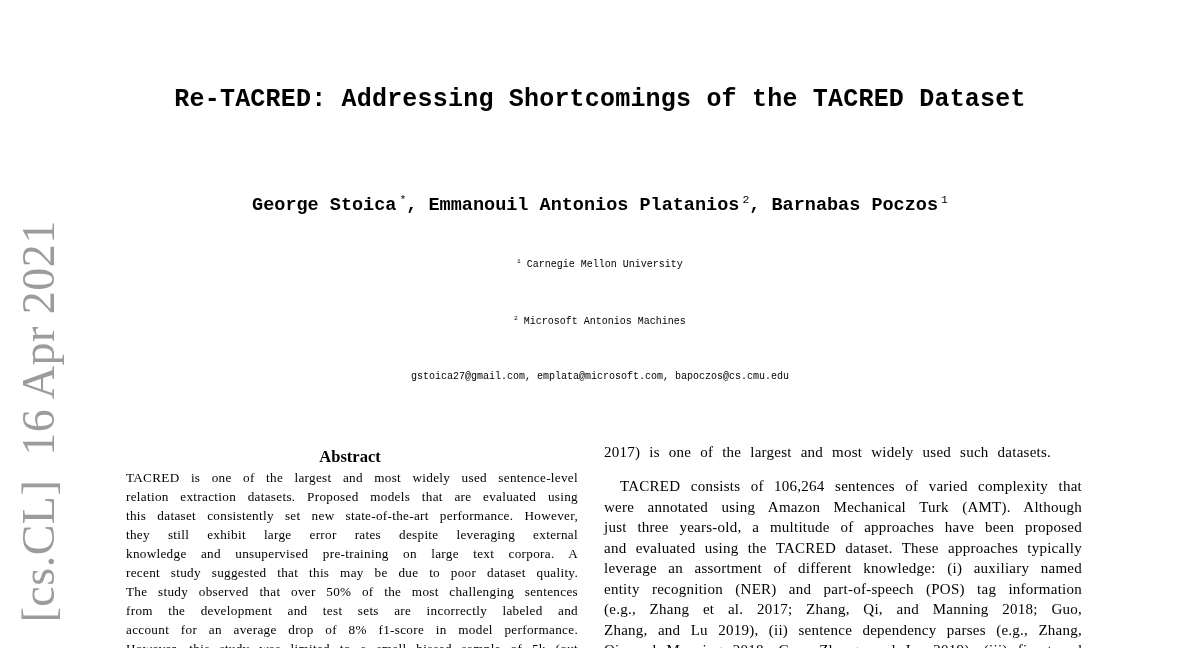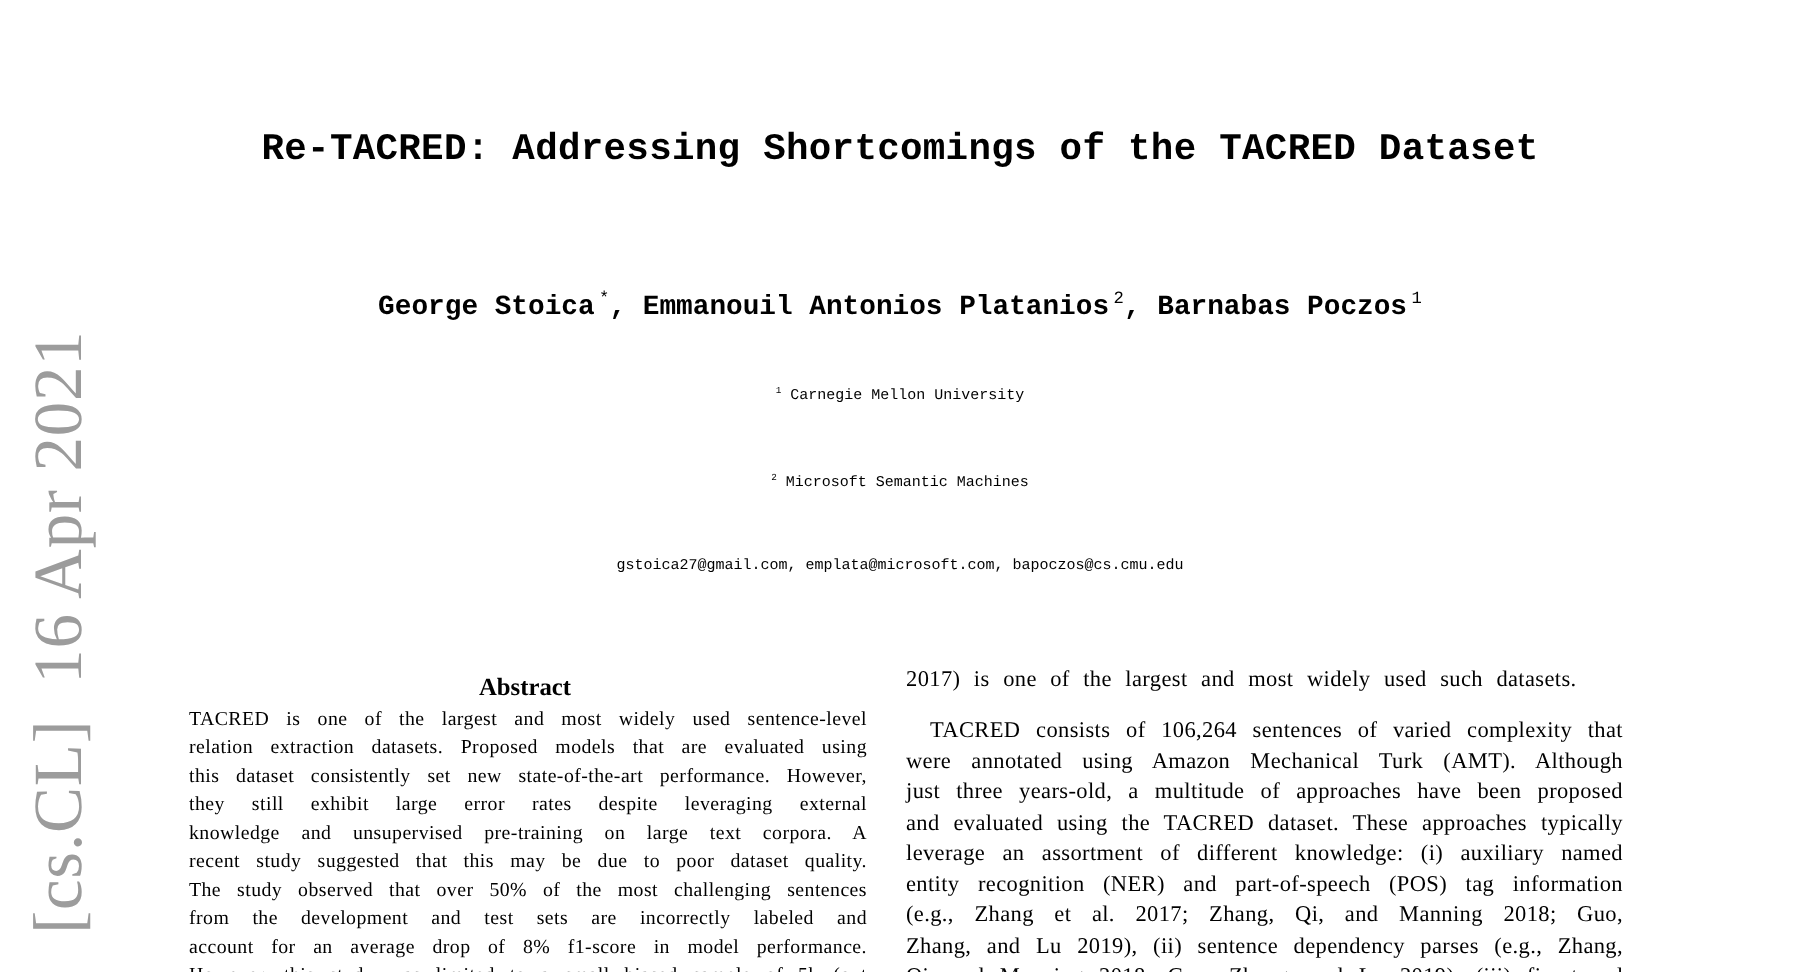--- a/index.html
+++ b/index.html
@@ -104,21 +104,21 @@
       <span>George Stoica</span><sup>*</sup><span>, </span><span>Emmanouil Antonios Platanios</span><sup>2</sup><span>, </span><span>Barnabas Poczos</span><sup>1</sup>
     </div>
 
     <div class="affil-block">
       <div class="affil">
         <sup>1</sup>
         <span>Carnegie Mellon University</span>
       </div>
       <div class="affil">
         <sup>2</sup>
-        <span>Microsoft Semantic Machines</span>
+        <span>Microsoft Antonios Machines</span>
       </div>
       <div class="emails">gstoica27@gmail.com, emplata@microsoft.com, bapoczos@cs.cmu.edu</div>
     </div>
   </header>
 
   <main class="columns">
     <section class="col-left">
       <h2 class="abstract-heading">Abstract</h2>
       <p class="abstract-body">TACRED is one of the largest and most widely used sentence-level relation extraction datasets. Proposed models that are evaluated using this dataset consistently set new state-of-the-art performance. However, they still exhibit large error rates despite leveraging external knowledge and unsupervised pre-training on large text corpora. A recent study suggested that this may be due to poor dataset quality. The study observed that over 50% of the most challenging sentences from the development and test sets are incorrectly labeled and account for an average drop of 8% f1-score in model performance. However, this study was limited to a small biased sample of 5k (out of a total of 106k) sentences, substantially restricting the generalizability and broader implications of its findings. In this paper, we address these shortcomings by: (i) performing a comprehensive study over the whole TACRED dataset, (ii)</p>
     </section>

